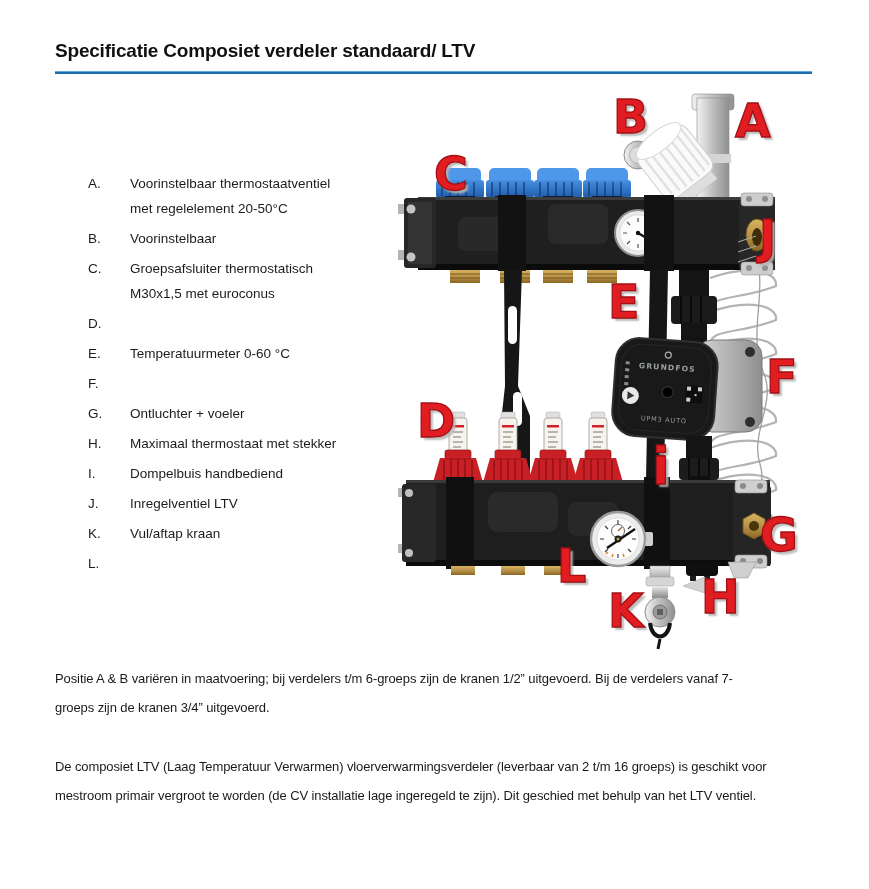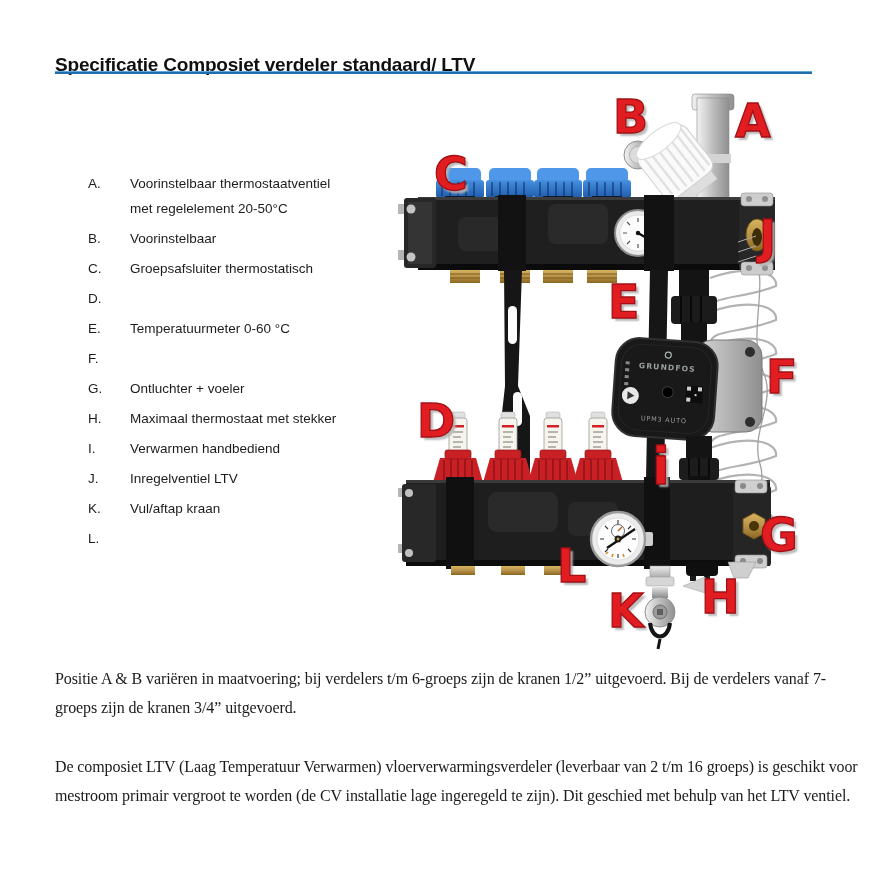--- a/index.html
+++ b/index.html
@@ -1,41 +1,41 @@
 <!DOCTYPE html>
 <html><head>
 <meta charset="utf-8">
 <style>
   html,body{margin:0;padding:0;}
   body{
     width:869px;height:889px;background:#ffffff;position:relative;
     font-family:"Liberation Sans",sans-serif;color:#1c1c1c;overflow:hidden;
   }
   .title{
-    position:absolute;left:55px;top:54px;
+    position:absolute;left:55px;top:40px;
     font-size:19px;font-weight:bold;color:#101010;letter-spacing:-0.2px;
   }
   .title-rule{
     position:absolute;left:55px;top:71px;width:757px;height:3px;
     background:linear-gradient(to bottom,#5fa8dc 0 45%,#1f6dab 45%);
   }
   .parts{position:absolute;left:88px;top:171px;width:330px;font-size:13.5px;}
   .pl-item{display:flex;margin-bottom:5px;line-height:25px;}
   .pl-letter{width:42px;flex:0 0 42px;}
   .pl-text span{display:block;}
   .photo{position:absolute;left:398px;top:92px;width:452px;height:560px;}
   .photo svg{position:absolute;left:0;top:0;}
   .plabel{
     position:absolute;font-family:"DejaVu Sans","Liberation Sans",sans-serif;
     font-weight:bold;font-size:46px;line-height:1;color:#e21d22;
     -webkit-text-stroke:1.3px #a31015;
     text-shadow:3px 3px 2px rgba(180,180,180,.9);
     user-select:none;
   }
-  .para{position:absolute;left:55px;width:790px;font-size:16px;letter-spacing:-0.1px;color:#1a1a1a;font-family:Liberation Serif, serif;}
+  .para{position:absolute;left:55px;width:790px;font-size:13px;letter-spacing:-0.1px;color:#1a1a1a;}
   .para span{display:block;white-space:nowrap;line-height:29px;}
   #para1{top:664px;}
   #para2{top:752px;}
 </style>
 </head>
 <body>
 
 <div class="title">Specificatie Composiet verdeler standaard/ LTV</div>
 <div class="title-rule"></div>
 
@@ -51,20 +51,21 @@
       <span class="pl-letter">B.</span>
       <span class="pl-text">
         <span>Voorinstelbaar</span>
         <span></span>
       </span>
     </div>
   <div class="pl-item">
       <span class="pl-letter">C.</span>
       <span class="pl-text">
         <span>Groepsafsluiter thermostatisch</span>
+        <span>M30x1,5 met euroconus</span>
       </span>
     </div>
   <div class="pl-item">
       <span class="pl-letter">D.</span>
     </div>
   <div class="pl-item">
       <span class="pl-letter">E.</span>
       <span class="pl-text">
         <span>Temperatuurmeter 0-60 °C</span>
         <span></span>
@@ -83,21 +84,21 @@
   <div class="pl-item">
       <span class="pl-letter">H.</span>
       <span class="pl-text">
         <span>Maximaal thermostaat met stekker</span>
         <span></span>
       </span>
     </div>
   <div class="pl-item">
       <span class="pl-letter">I.</span>
       <span class="pl-text">
-        <span>Verwarmen handbediend</span>
+        <span>Dompelbuis handbediend</span>
         <span></span>
       </span>
     </div>
   <div class="pl-item">
       <span class="pl-letter">J.</span>
       <span class="pl-text">
         <span>Inregelventiel  LTV</span>
         <span></span>
       </span>
     </div>

